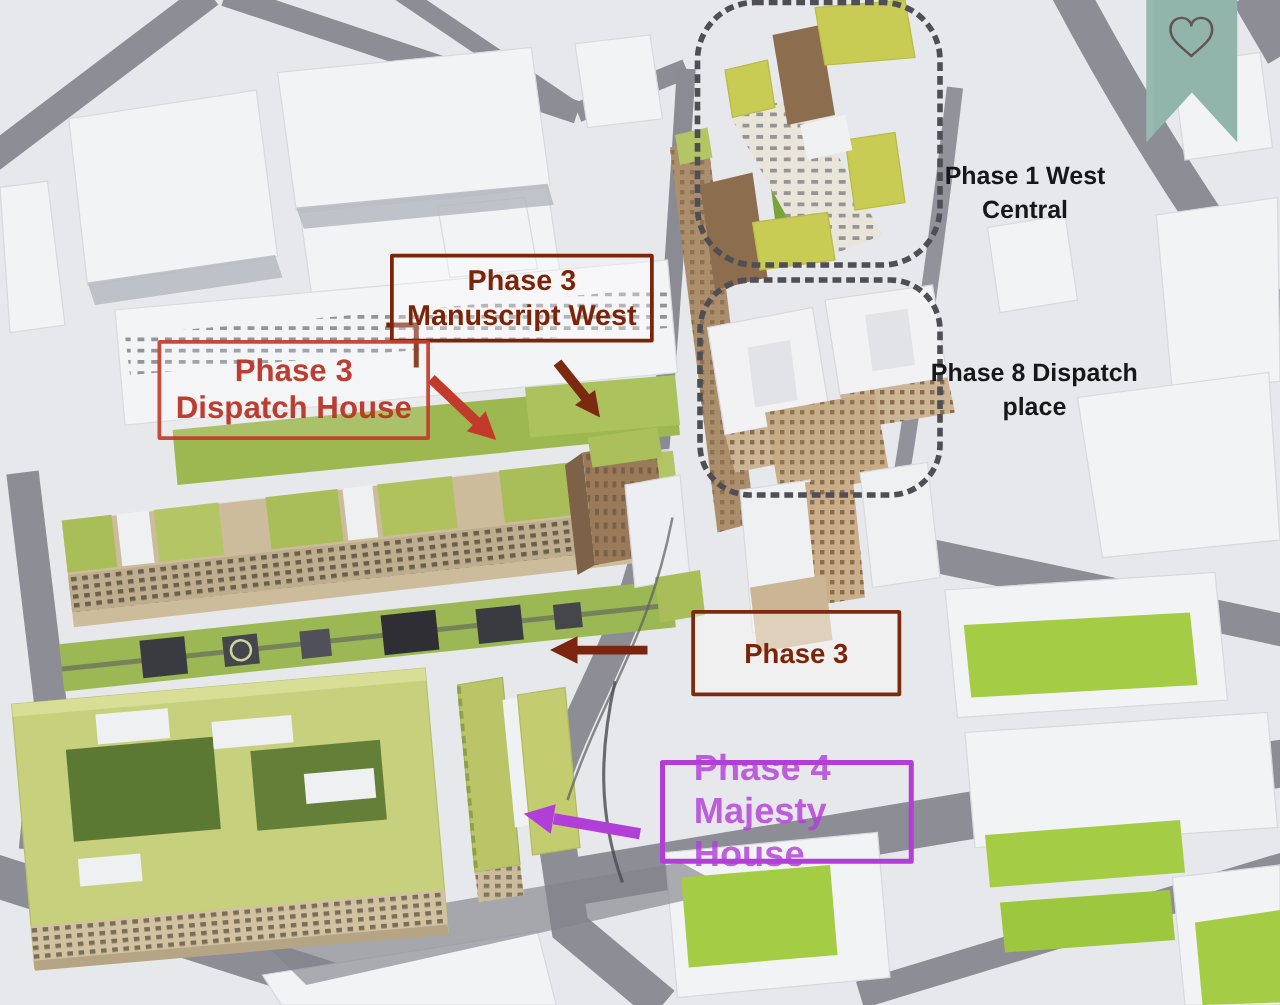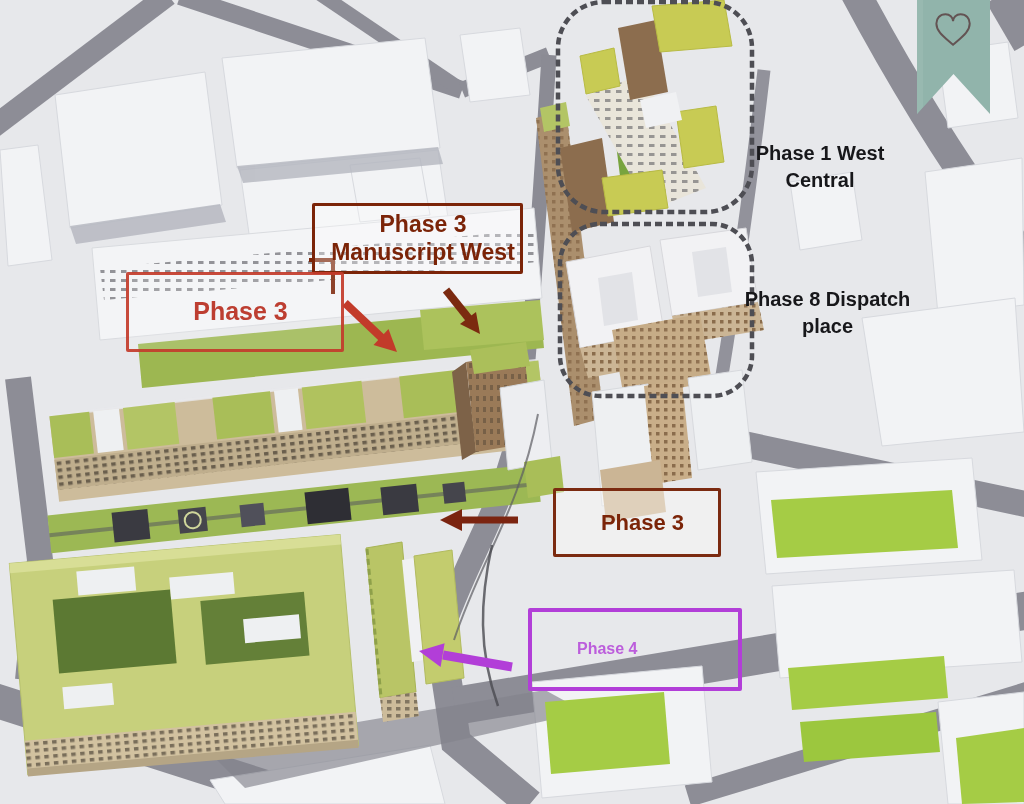--- a/index.html
+++ b/index.html
@@ -8,36 +8,36 @@
     background:#e7e8eb;
     font-family:"Liberation Sans", sans-serif;
   }
   #scene{position:absolute;left:0;top:0;width:1024px;height:804px;}
   #annotation-layer{position:absolute;left:0;top:0;width:1024px;height:804px;pointer-events:none;}
 
   .callout{
     position:absolute;display:flex;flex-direction:column;justify-content:center;
     text-align:center;font-weight:bold;line-height:1.18;border-radius:2px;
   }
-  .callout span{display:block;margin-left:11px;}
+  .callout span{display:block;}
 
   .callout.manuscript{left:312px;top:203px;width:205px;height:65px;
     border:3px solid #7b2408;background:rgba(255,255,255,.32);color:#7b2408;font-size:23px;}
   .callout.dispatch{left:126px;top:272px;width:212px;height:74px;
     border:3px solid rgba(194,59,42,.92);background:rgba(255,255,255,.14);color:rgba(185,52,38,.95);font-size:25px;}
   .callout.fold{left:553px;top:488px;width:162px;height:63px;
     border:3px solid #7b2a10;background:rgba(255,253,250,.38);color:#7b2408;font-size:22px;}
   .callout.majesty{left:528px;top:608px;width:172px;height:75px;
     border:4px solid #b23ed8;background:transparent;color:rgba(178,62,216,.82);
-    font-size:16px;text-align:left;padding-left:34px;}
+    font-size:29px;text-align:left;padding-left:23px;}
   .plainlabel{
     position:absolute;font-weight:bold;color:#17171a;font-size:20px;
     text-align:center;line-height:1.35;
   }
-  .plainlabel.p1{left:745px;top:140px;width:150px;}
+  .plainlabel.p1{left:745px;top:128px;width:150px;}
   .plainlabel.p2{left:740px;top:286px;width:175px;}
 
   .ribbon{position:absolute;left:917px;top:0;width:73px;height:116px;cursor:pointer;}
 </style>
 </head>
 <body>
 
 <div id="stage">
 
   <svg id="scene" viewBox="0 0 1024 804" preserveAspectRatio="none">
@@ -239,28 +239,30 @@
     </g>
   </svg>
 
   <div class="callout manuscript">
     <span>Phase 3</span>
     <span>Manuscript West</span>
   </div>
 
   <div class="callout dispatch">
     <span>Phase 3</span>
+    <span>Dispatch House</span>
   </div>
 
   <div class="callout fold">
     <span>Phase 3</span>
   </div>
 
   <div class="callout majesty">
     <span>Phase 4</span>
+    <span>Majesty House</span>
   </div>
 
   <div class="plainlabel p1">
     <span>Phase 1</span>
     <span>West Central</span>
   </div>
 
   <div class="plainlabel p2">
     <span>Phase 8</span>
     <span>Dispatch place</span>

